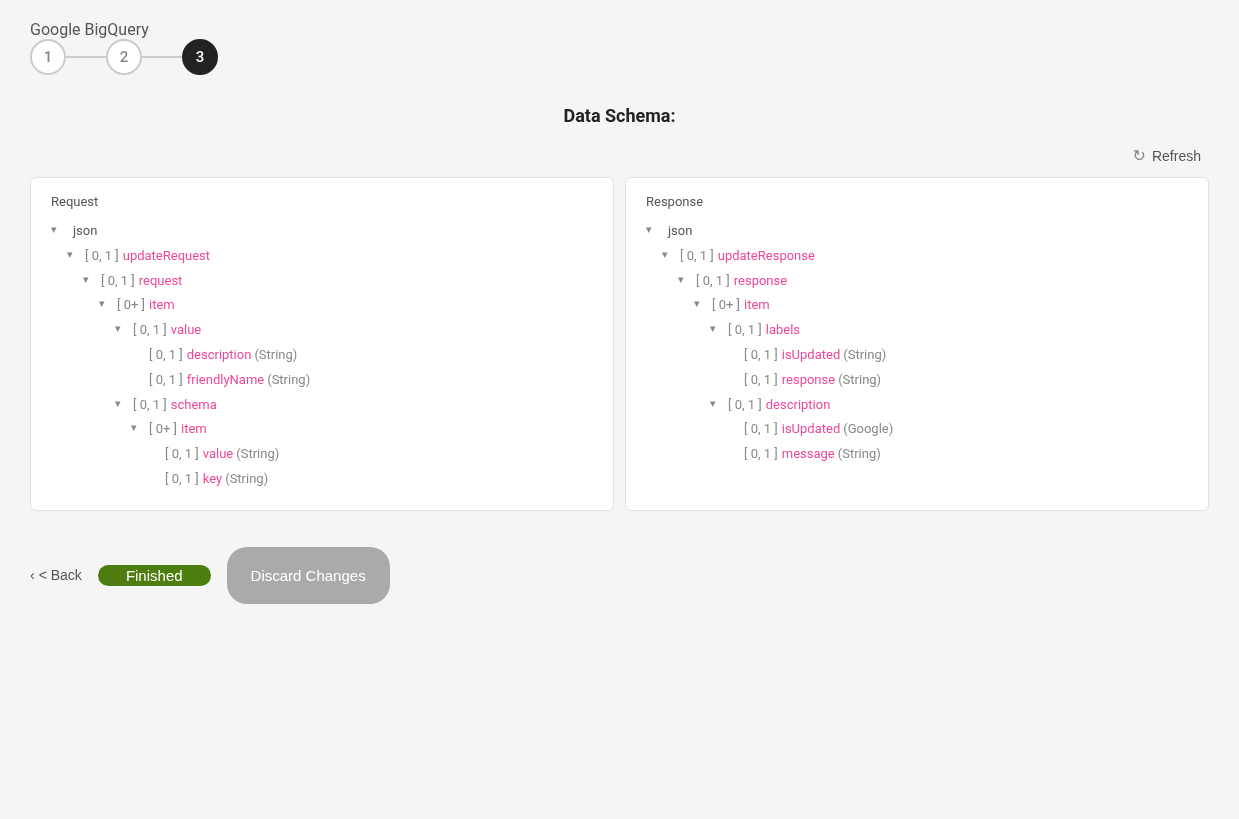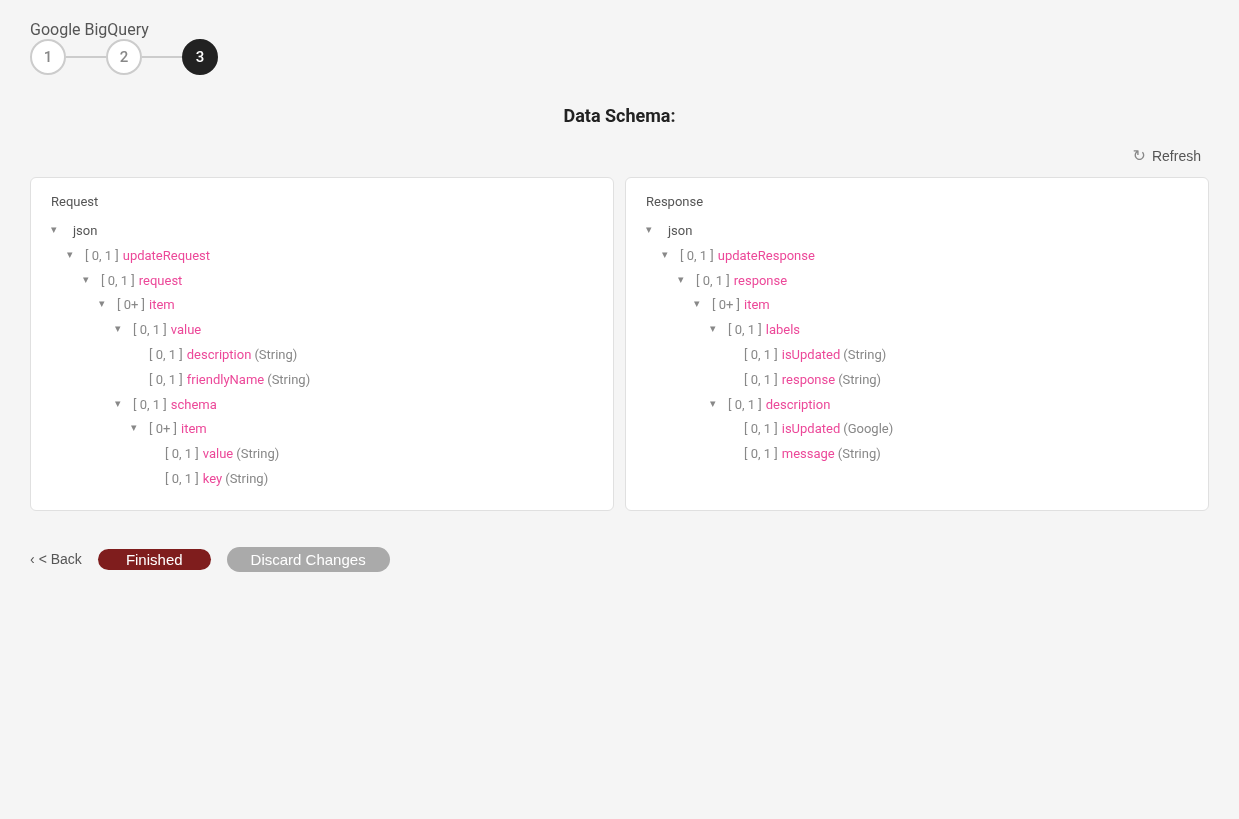--- a/index.html
+++ b/index.html
@@ -145,35 +145,35 @@
       background: none;
       border: none;
       cursor: pointer;
       color: #555;
       font-size: 14px;
       display: flex;
       align-items: center;
       gap: 4px;
     }
     .finished-btn {
-      background: #7f1d1d;
+      background: #4d7c0f;
       color: #fff;
       border: none;
       border-radius: 20px;
       padding: 2px 28px;
       font-size: 15px;
       cursor: pointer;
       font-weight: 500;
     }
     .discard-btn {
       background: #aaa;
       color: #fff;
       border: none;
       border-radius: 20px;
-      padding: 4px 24px;
+      padding: 20px 24px;
       font-size: 15px;
       cursor: pointer;
       font-weight: 400;
     }
   </style>
 </head>
 <body>
 
 <div class="page-wrapper">
 

